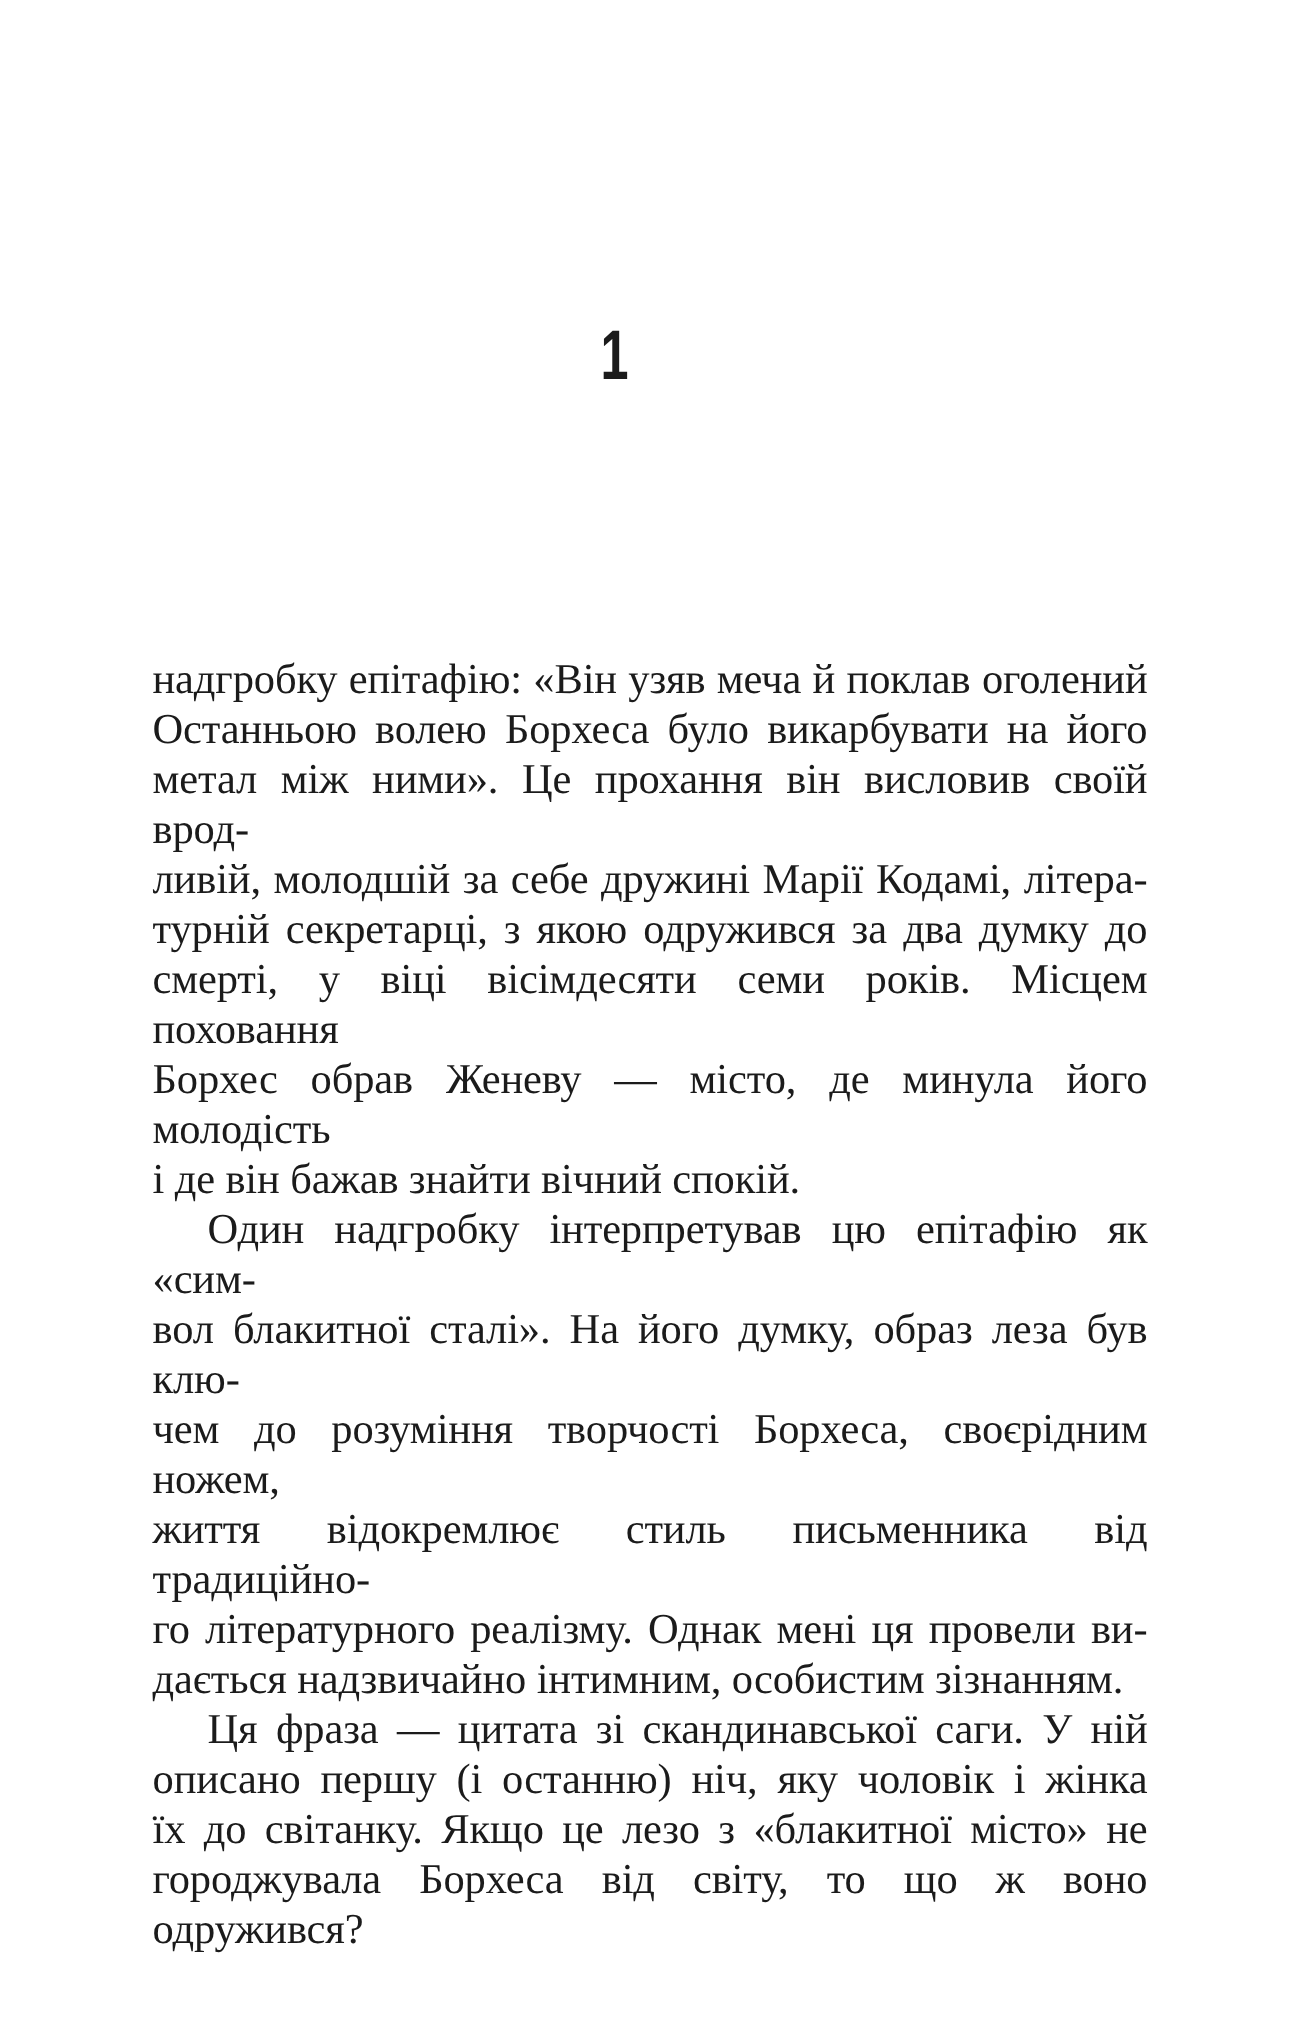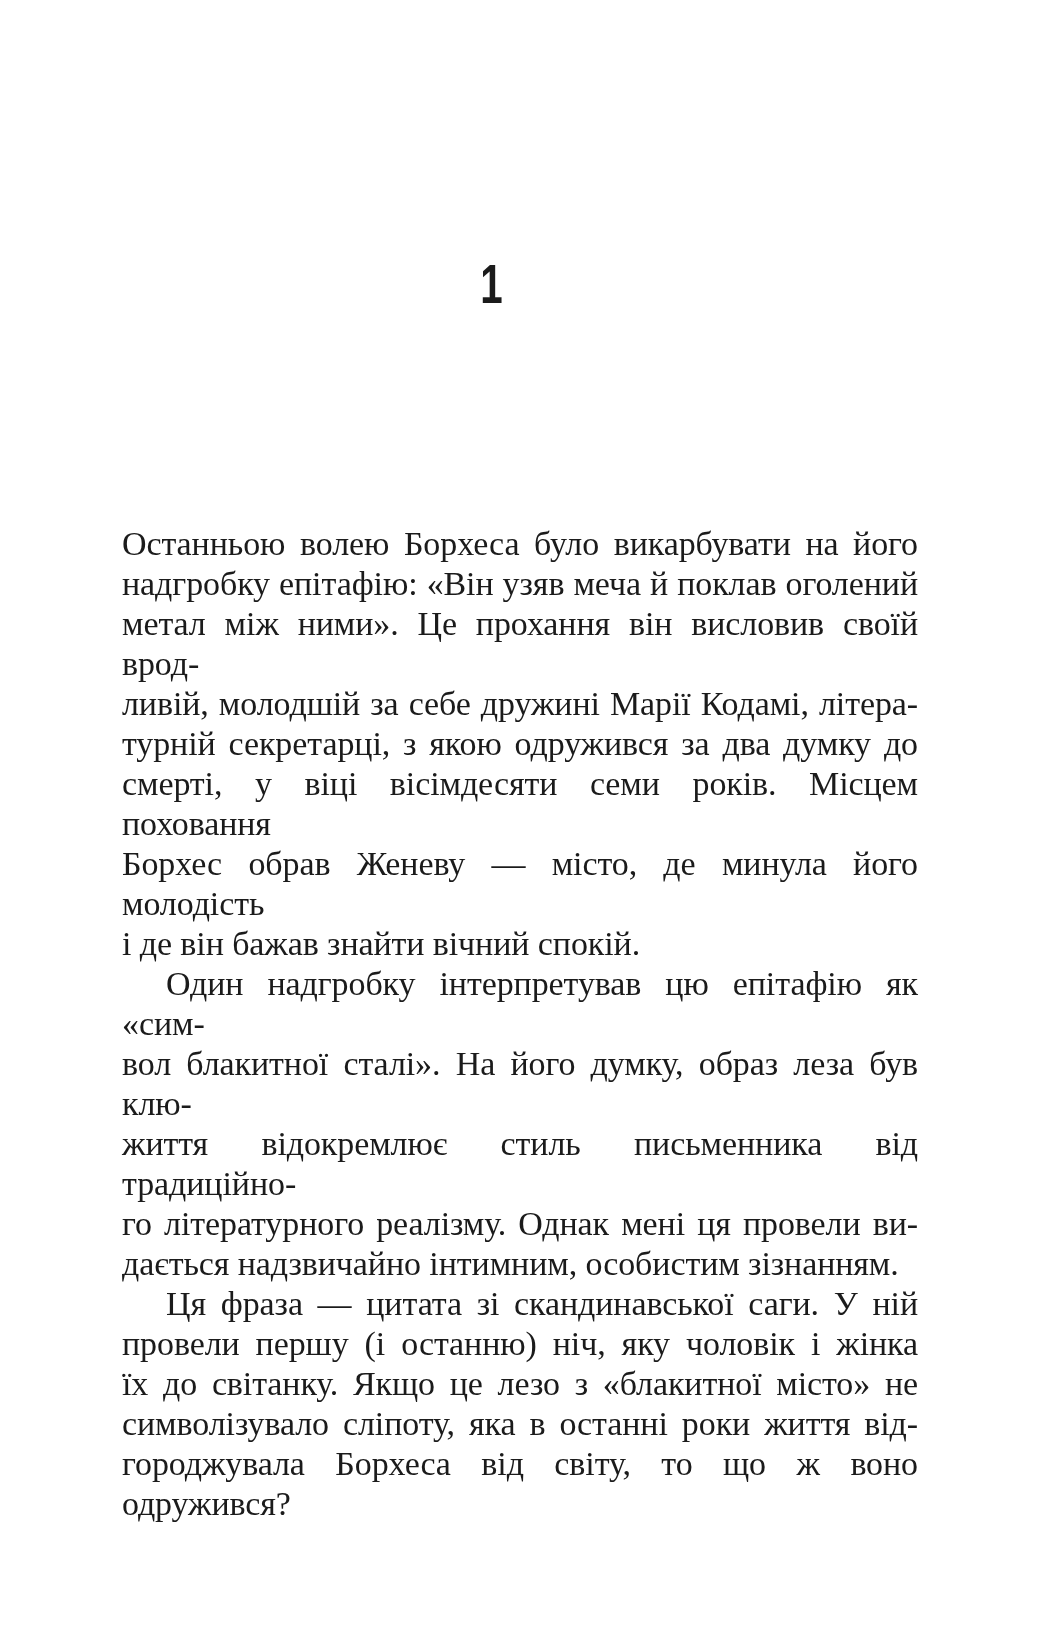--- a/index.html
+++ b/index.html
@@ -59,37 +59,37 @@
 </style>
 </head>
 <body style="background: rgb(255, 255, 255); color: rgb(27, 27, 27);">
 
 <div class="page">
   <div class="chapter-number">
     <span class="digit">1</span>
   </div>
   <div class="text-block">
       <div class="paragraph">
+        <div class="line">надгробку епітафію: «Він узяв меча й поклав оголений</div>
         <div class="line">Останньою волею Борхеса було викарбувати на його</div>
-        <div class="line">надгробку епітафію: «Він узяв меча й поклав оголений</div>
         <div class="line">метал між ними». Це прохання він висловив своїй врод-</div>
         <div class="line">ливій, молодшій за себе дружині Марії Кодамі, літера-</div>
         <div class="line">турній секретарці, з якою одружився за два думку до</div>
         <div class="line">смерті, у віці вісімдесяти семи років. Місцем поховання</div>
         <div class="line">Борхес обрав Женеву — місто, де минула його молодість</div>
         <div class="line last">і де він бажав знайти вічний спокій.</div>
       </div>
       <div class="paragraph">
         <div class="line indent">Один надгробку інтерпретував цю епітафію як «сим-</div>
         <div class="line">вол блакитної сталі». На його думку, образ леза був клю-</div>
+        <div class="line">чем до розуміння творчості Борхеса, своєрідним ножем,</div>
         <div class="line">життя відокремлює стиль письменника від традиційно-</div>
         <div class="line">го літературного реалізму. Однак мені ця провели ви-</div>
         <div class="line last">дається надзвичайно інтимним, особистим зізнанням.</div>
       </div>
       <div class="paragraph">
         <div class="line indent">Ця фраза — цитата зі скандинавської саги. У ній</div>
-        <div class="line">провели першу (і останню) ніч, яку чоловік і жінка</div>
+        <div class="line">описано першу (і останню) ніч, яку чоловік і жінка</div>
         <div class="line">їх до світанку. Якщо це лезо з «блакитної місто» не</div>
-        <div class="line">символізувало сліпоту, яка в останні роки життя від-</div>
         <div class="line last">городжувала Борхеса від світу, то що ж воно одружився?</div>
       </div>
     </div>
 </div>
 
 </body></html>

